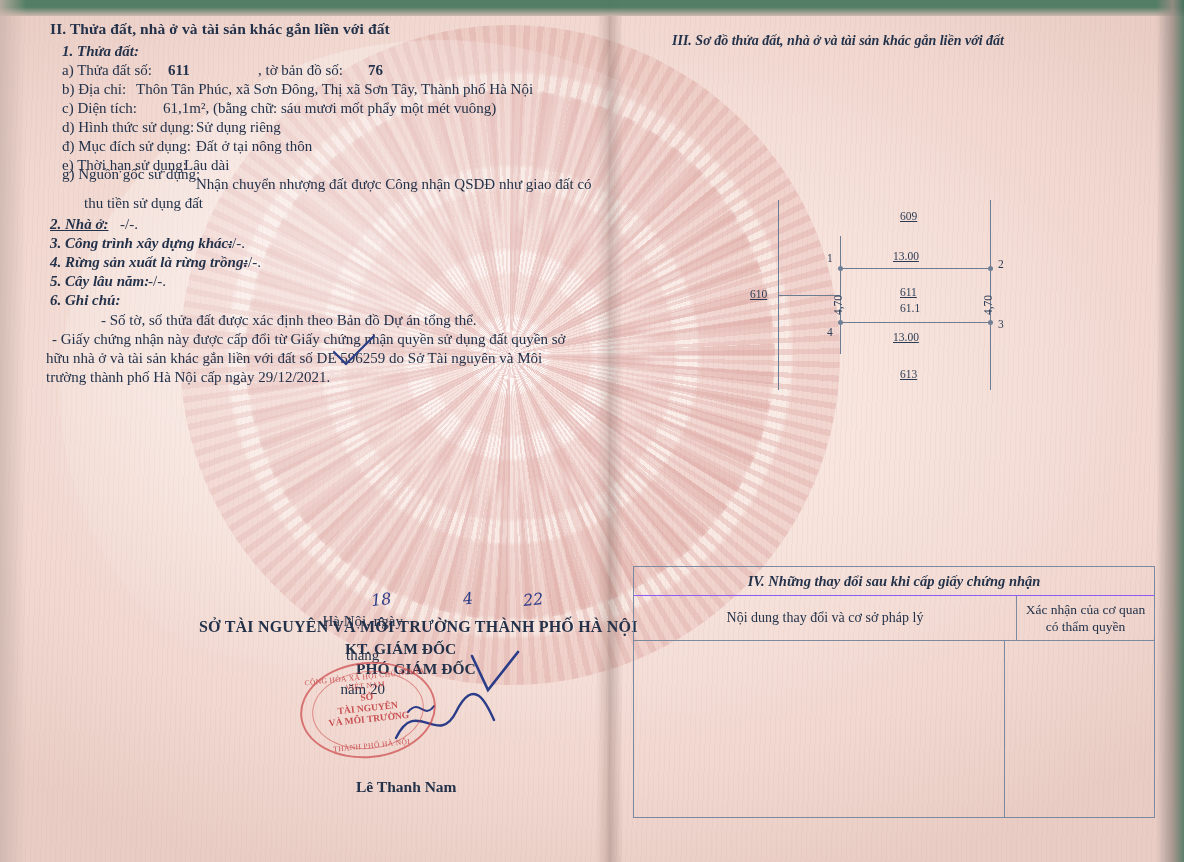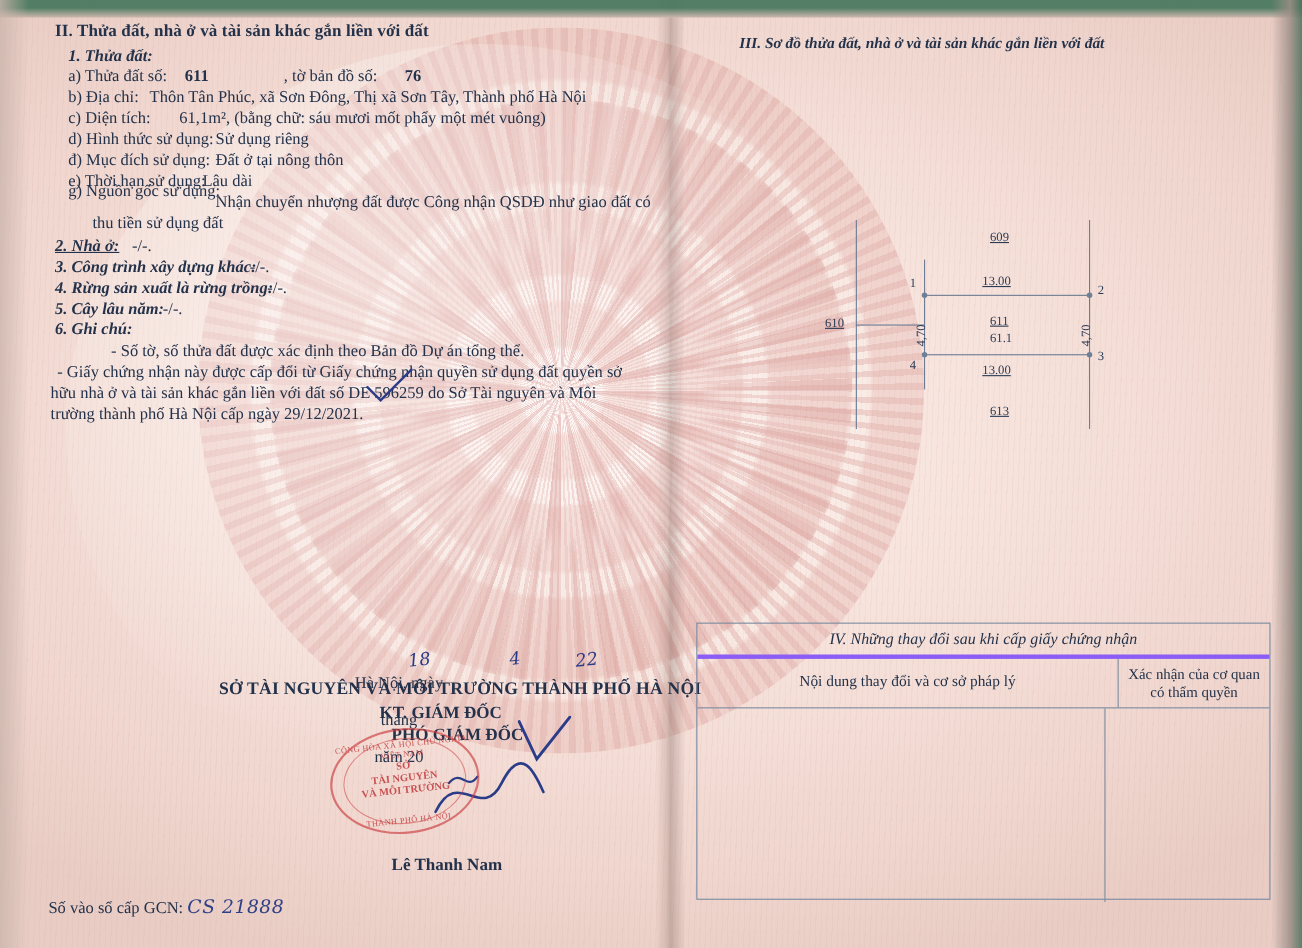--- a/index.html
+++ b/index.html
@@ -134,22 +134,22 @@
     position:absolute;left:0;right:0;bottom:6px;text-align:center;font-size:7.5px;letter-spacing:.4px;
   }
   .scribble{position:absolute;pointer-events:none;}
 
   
   #table4{
     position:absolute;left:633px;top:566px;width:520px;height:250px;
     border:1px solid #7b8aa0;
   }
   #table4 .t-head{
-    height:28px;border-bottom:4px solid #8b5cf6;display:flex;align-items:center;justify-content:center;
-    font-weight:normal;font-style:italic;font-size:14.5px;
+    height:28px;border-bottom:1px solid #8b5cf6;display:flex;align-items:center;justify-content:center;
+    font-weight:bold;font-style:italic;font-size:14.5px;
   }
   #table4 .t-sub{
     height:44px;display:flex;border-bottom:1px solid #7b8aa0;
   }
   #table4 .t-sub .c1{
     flex:0 0 370px;border-right:1px solid #7b8aa0;display:flex;align-items:center;justify-content:center;
     font-size:14px;text-align:right;padding:0 6px;
   }
   #table4 .t-sub .c2{
     flex:1;display:flex;align-items:center;justify-content:center;text-align:center;font-size:13.5px;line-height:17px;padding:0 6px;
@@ -287,24 +287,20 @@
 
     <div id="stamp">
       <div class="inner"></div>
       <div class="st-top">CỘNG HÒA XÃ HỘI CHỦ NGHĨA VIỆT NAM</div>
       <div class="st-c" style="white-space:pre-line;">SỞ
 TÀI NGUYÊN
 VÀ MÔI TRƯỜNG</div>
       <div class="st-bot">THÀNH PHỐ HÀ NỘI</div>
     </div>
 
-    <div id="gcn">
-      <span>Số vào sổ cấp GCN:</span>
-      <span class="hand">CS 21888</span>
-    </div>
 
     <div id="table4">
       <div class="t-head">IV. Những thay đổi sau khi cấp giấy chứng nhận</div>
       <div class="t-sub">
         <div class="c1">Nội dung thay đổi và cơ sở pháp lý</div>
         <div class="c2" style="white-space:pre-line;">Xác nhận của cơ quan
 có thẩm quyền</div>
       </div>
       <div class="t-body">
         <div class="c1"></div>

